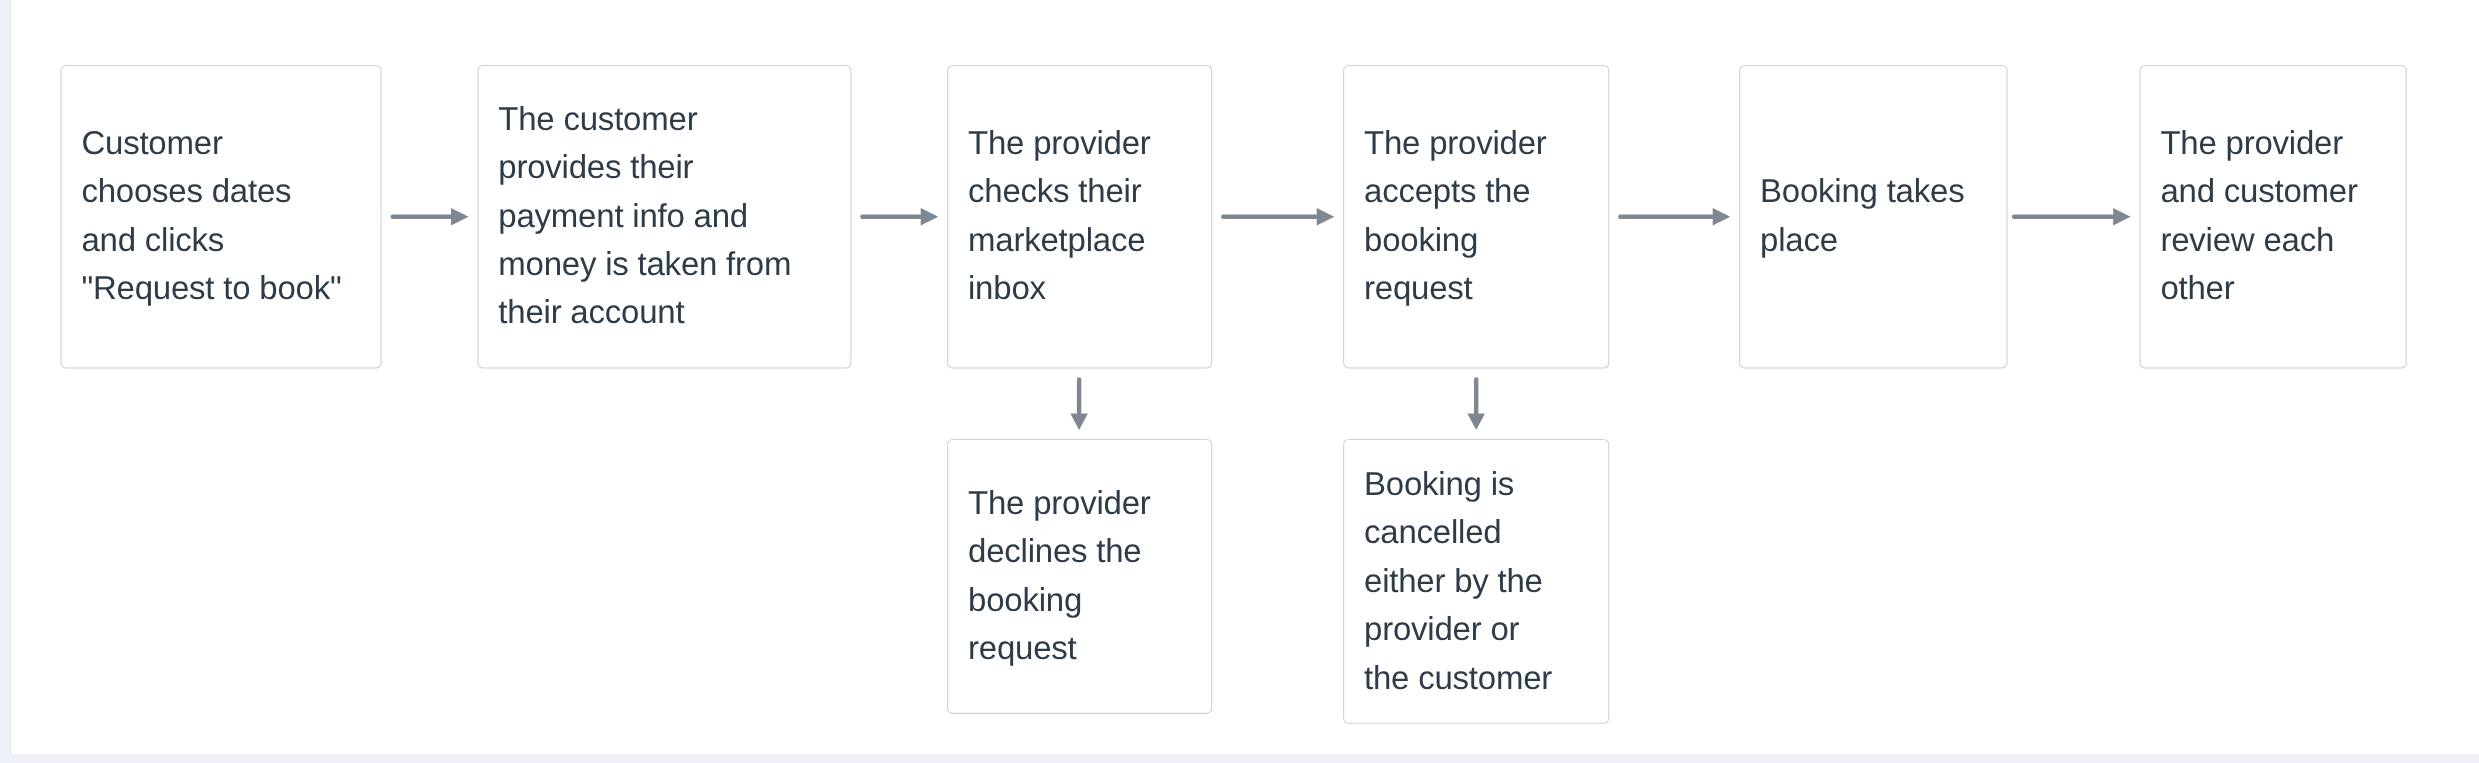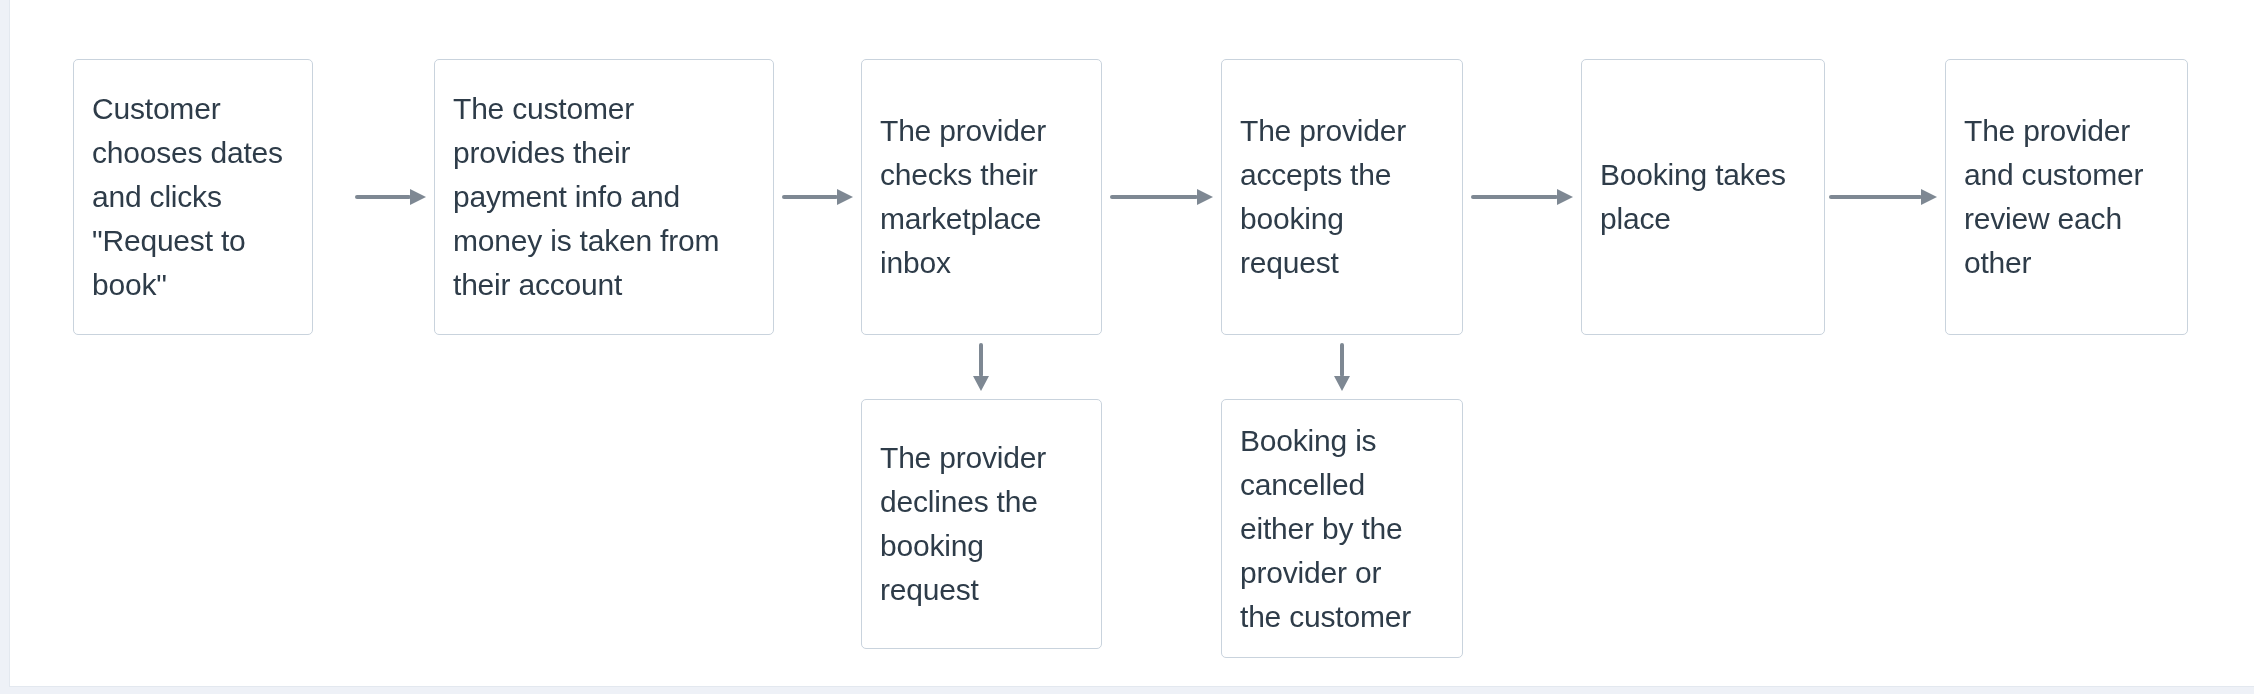--- a/index.html
+++ b/index.html
@@ -43,21 +43,21 @@
     border-top:15px solid var(--arrow,#7e8893);
     border-left:8px solid transparent;border-right:8px solid transparent;
   }
 </style>
 </head>
 <body>
 
 <div class="page">
   <div class="canvas"></div>
 
-  <div class="node" style="left:73px;top:59px;width:240px;height:276px">
+  <div class="node" style="left:55px;top:59px;width:292px;height:276px">
     <span class="node-label">Customer
 chooses dates
 and clicks
 "Request to book"</span>
   </div>
 
   <div class="node" style="left:434px;top:59px;width:340px;height:276px">
     <span class="node-label">The customer
 provides their
 payment info and

